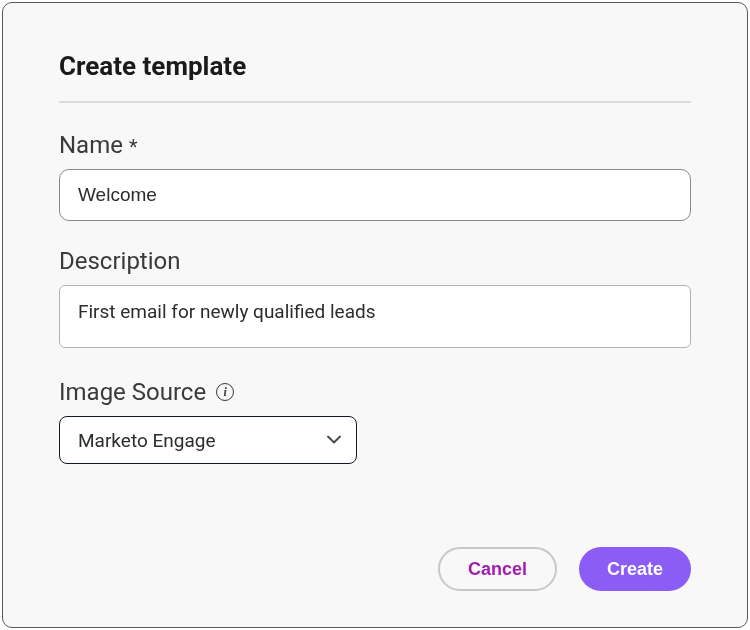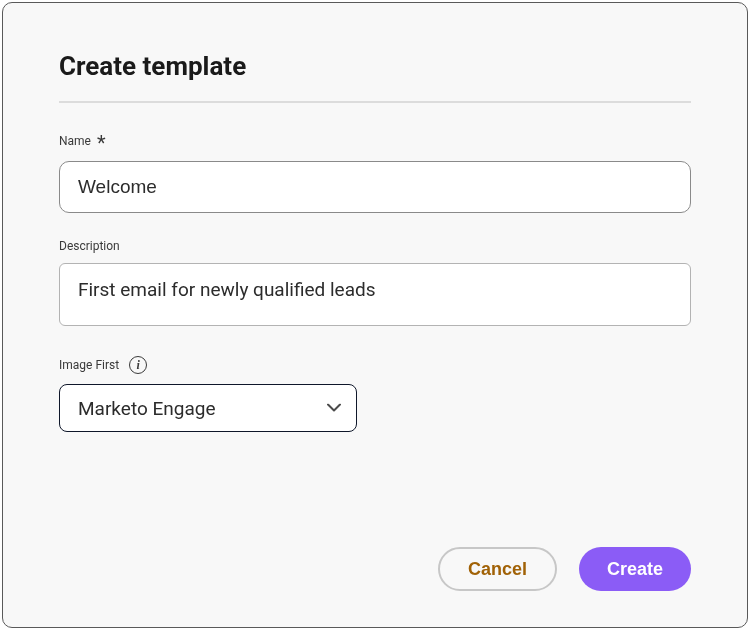--- a/index.html
+++ b/index.html
@@ -35,21 +35,21 @@
   .field {
     margin-bottom: 26px;
   }
   .label-row {
     display: flex;
     align-items: center;
     gap: 6px;
     margin-bottom: 10px;
   }
   .label {
-    font-size: 12px;
+    font-size: 24px;
     color: #3a3a3a;
   }
   .req {
     font-size: 20px;
     color: #3a3a3a;
     line-height: 1;
     position: relative;
     top: 2px;
   }
   .text-input {
@@ -132,21 +132,21 @@
     font-size: 18px;
     font-weight: 700;
     cursor: pointer;
     border: none;
     display: inline-flex;
     align-items: center;
     justify-content: center;
   }
   .btn-cancel {
     background: #f8f8f8;
-    color: #a16207;
+    color: #a21caf;
     border: 2px solid #c7c7c7;
   }
   .btn-create {
     background: #8b5cf6;
     color: #ffffff;
     text-align: center;
   }
 </style>
 </head>
 <body>
@@ -166,21 +166,21 @@
 
   <div class="field">
     <div class="label-row">
       <span class="label">Description</span>
     </div>
     <textarea class="textarea" style="">First email for newly qualified leads</textarea>
   </div>
 
   <div class="field">
     <div class="label-row">
-      <span class="label">Image First</span>
+      <span class="label">Image Source</span>
       <span class="info-icon">i</span>
     </div>
     <div class="select-wrap">
       <div class="select">
         <span>Marketo Engage</span>
       </div>
       <span class="chevron">
         <svg width="14" height="9" viewBox="0 0 14 9">
             <path d="M1 1 L7 7 L13 1" fill="none" stroke="#4b4b4b" stroke-width="2" stroke-linecap="round" stroke-linejoin="round"></path>
           </svg>

